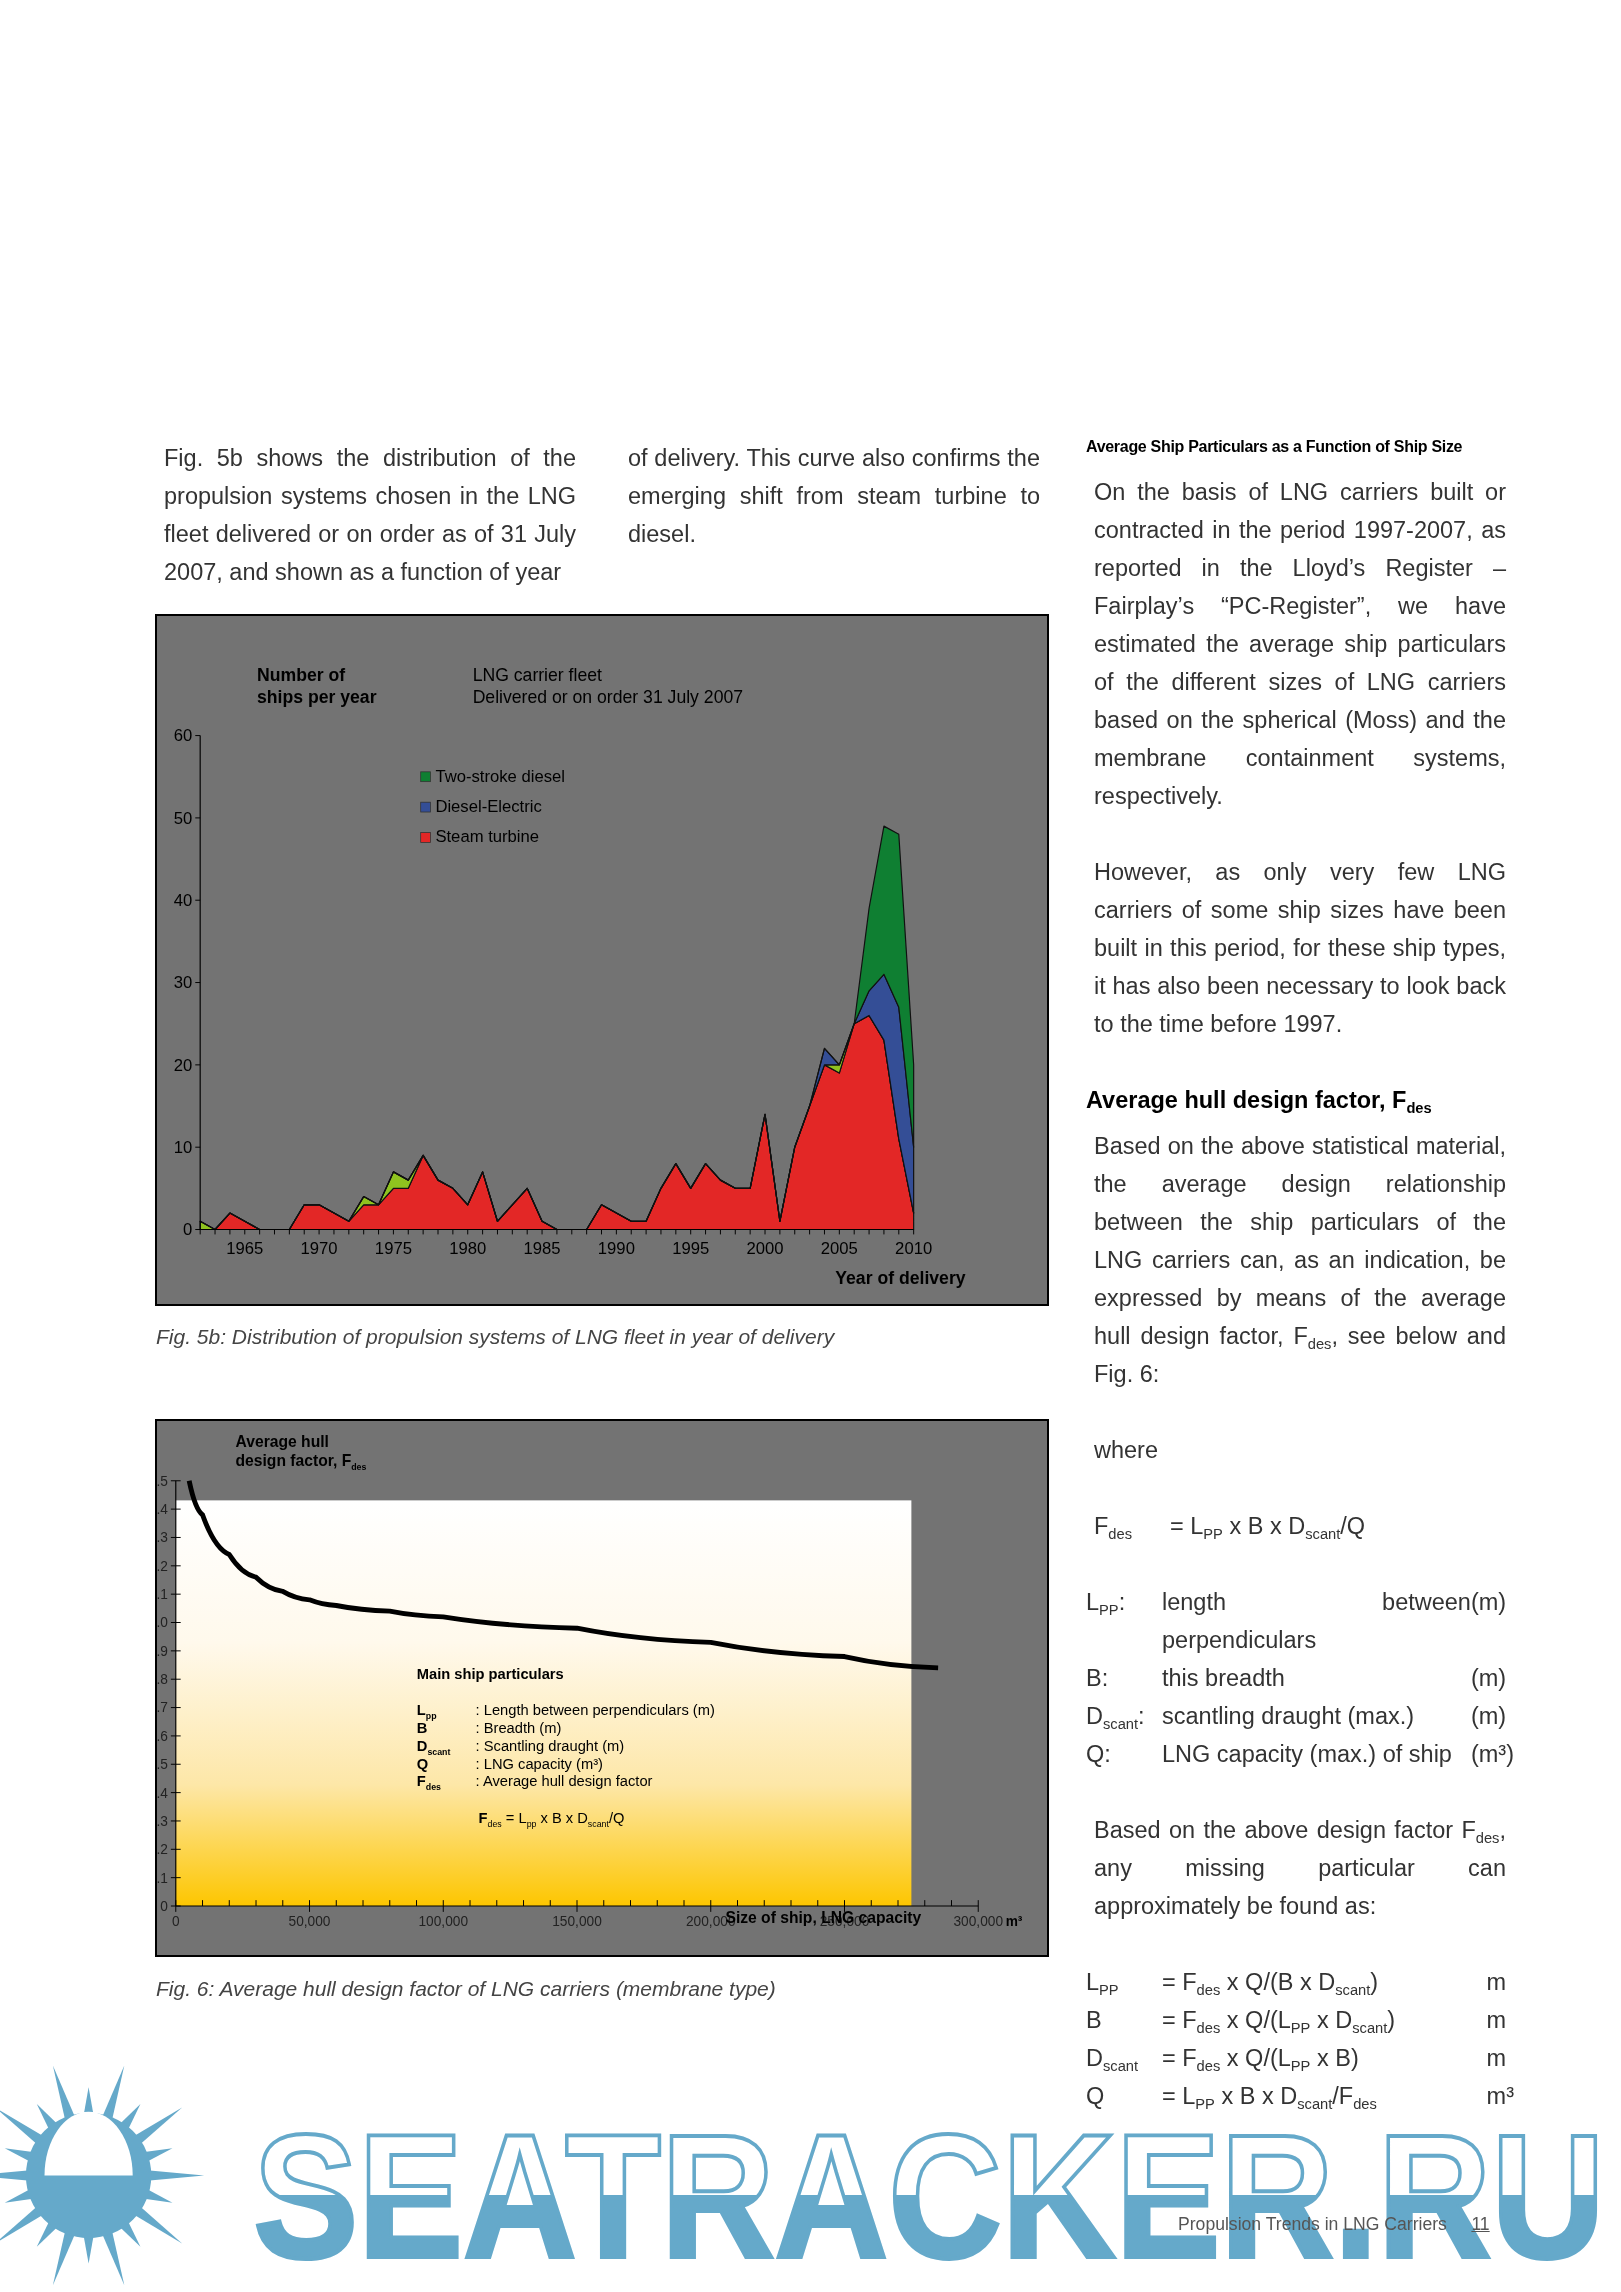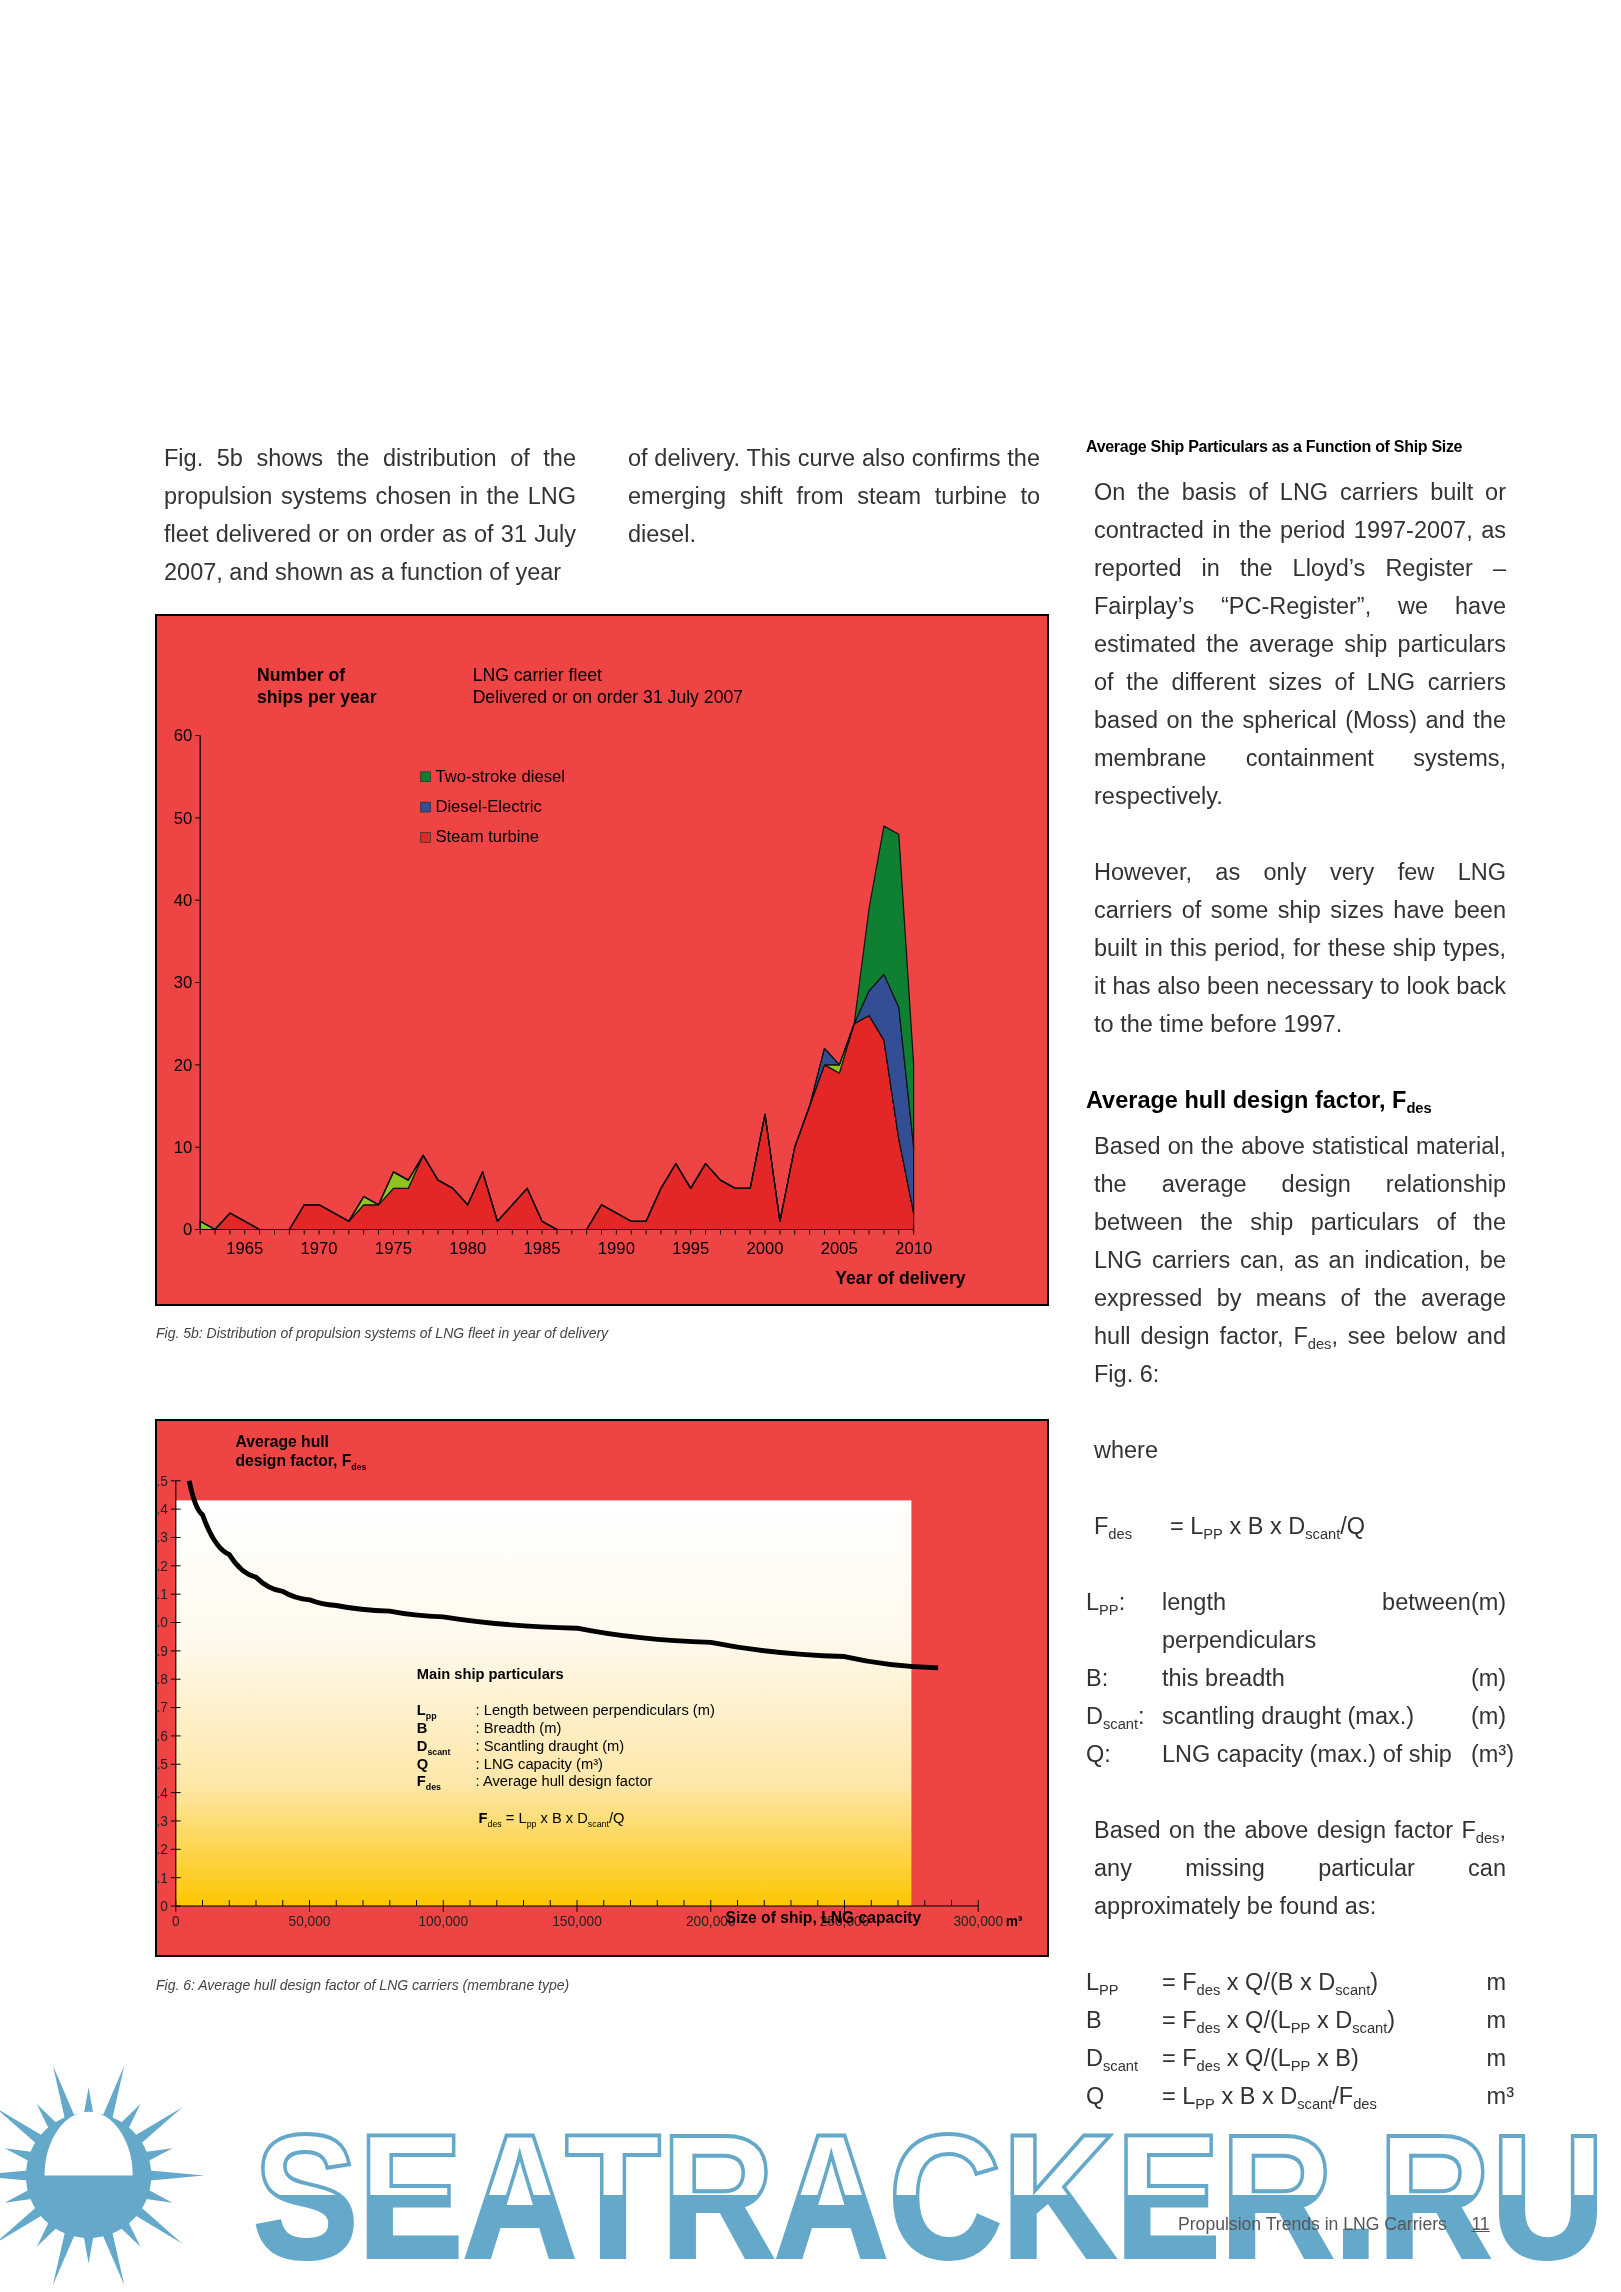--- a/index.html
+++ b/index.html
@@ -2,22 +2,22 @@
 <html><head>
 <meta charset="utf-8">
 <style>
   html,body{margin:0;padding:0;background:#fff;}
   body{width:1621px;height:2293px;position:relative;overflow:hidden;font-family:"Liberation Sans","DejaVu Sans",sans-serif;color:#222;}
   .col{position:absolute;font-size:23.5px;line-height:38px;text-align:justify;color:#333;font-weight:300;}
   .col p{margin:8px;}
   .h{font-weight:bold;color:#000;font-size:16px;line-height:36px;font-family:"Liberation Sans",sans-serif;letter-spacing:-0.3px;}
   .h2{font-weight:bold;color:#000;font-size:23.5px;line-height:38px;}
   sub{font-size:14.7px;vertical-align:-4.9px;line-height:0;}
-  .figbox{position:absolute;border:2px solid #000;background:#ef4444;}
-  .caption{position:absolute;font-style:italic;font-size:14px;color:#444;}
+  .figbox{position:absolute;border:2px solid #000;background:#737373;}
+  .caption{position:absolute;font-style:italic;font-size:21px;color:#444;}
   .deftab{display:grid;grid-template-columns:76px 1fr auto;font-size:23.5px;line-height:38px;}
   .eqtab{display:grid;grid-template-columns:76px 1fr auto;font-size:23.5px;line-height:38px;}
   svg text{font-family:"Liberation Sans",sans-serif;}
   .wm{position:absolute;left:0;top:2053px;width:1621px;height:239px;}
   .footer{position:absolute;left:1178px;top:2214px;font-size:17.6px;color:#555;}
 </style>
 </head>
 <body>
 
 <div class="col" style="left:156px;top:431px;width:428px;">

